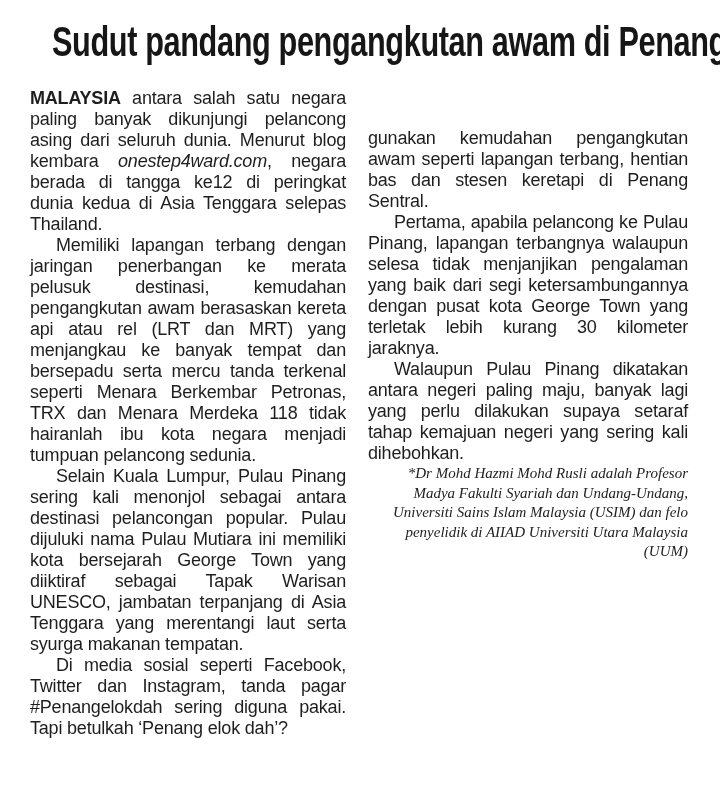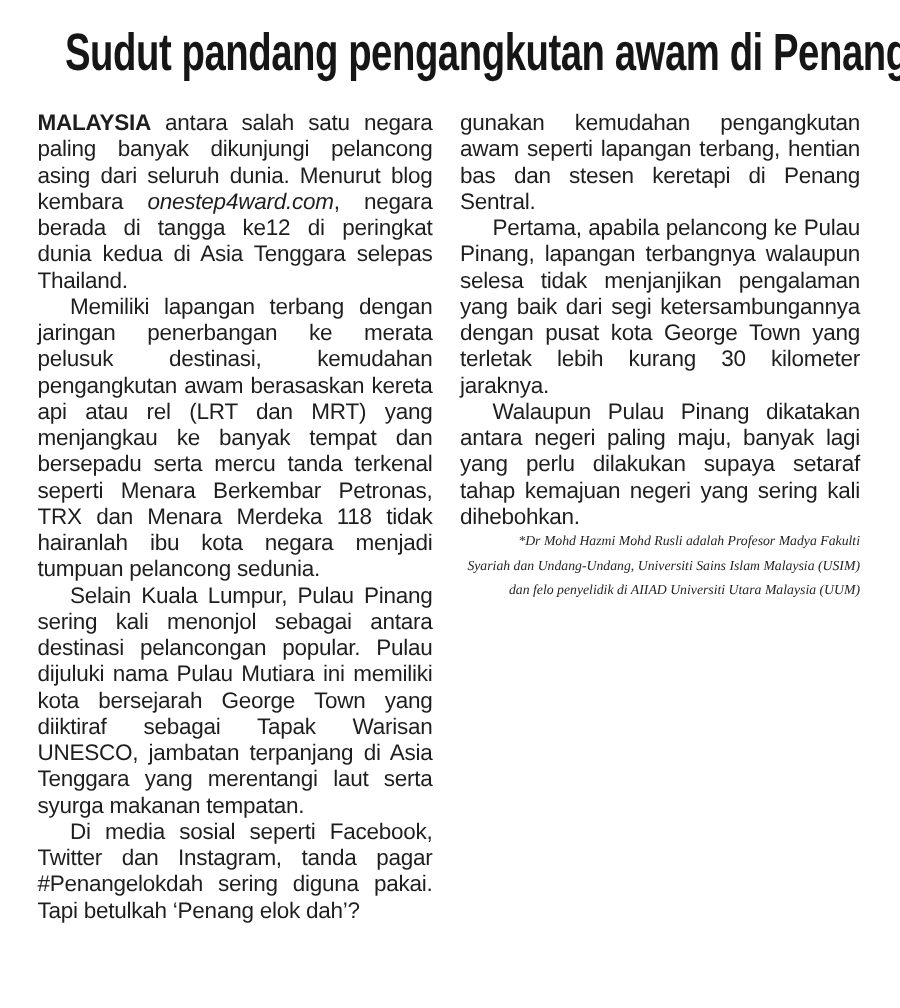--- a/index.html
+++ b/index.html
@@ -39,36 +39,36 @@
     align-items: flex-start;
   }
   .col {
     font-size: 18px;
     line-height: 21px;
     letter-spacing: -0.2px;
     text-align: justify;
     color: #1e1e1e;
   }
   .col-left  { width: 316px; }
-  .col-right { width: 320px; }
+  .col-right { width: 320px; margin-top: 40px; }
   .col p {
     margin: 0;
     text-indent: 26px;
   }
   .col p.noindent { text-indent: 0; }
   .lead-word { font-weight: bold; }
   .it { font-style: italic; }
   .credit {
     margin-top: 58px;
     margin-left: 38px;
     text-indent: 0;
     text-align: right;
     font-family: "Liberation Serif", serif;
     font-style: italic;
-    font-size: 11px;
+    font-size: 15px;
     line-height: 19.5px;
     letter-spacing: 0;
     color: #222222;
   }
 </style>
 </head>
 <body>
 
 <h1 class="headline">Sudut pandang pengangkutan awam di Penang</h1>
 

